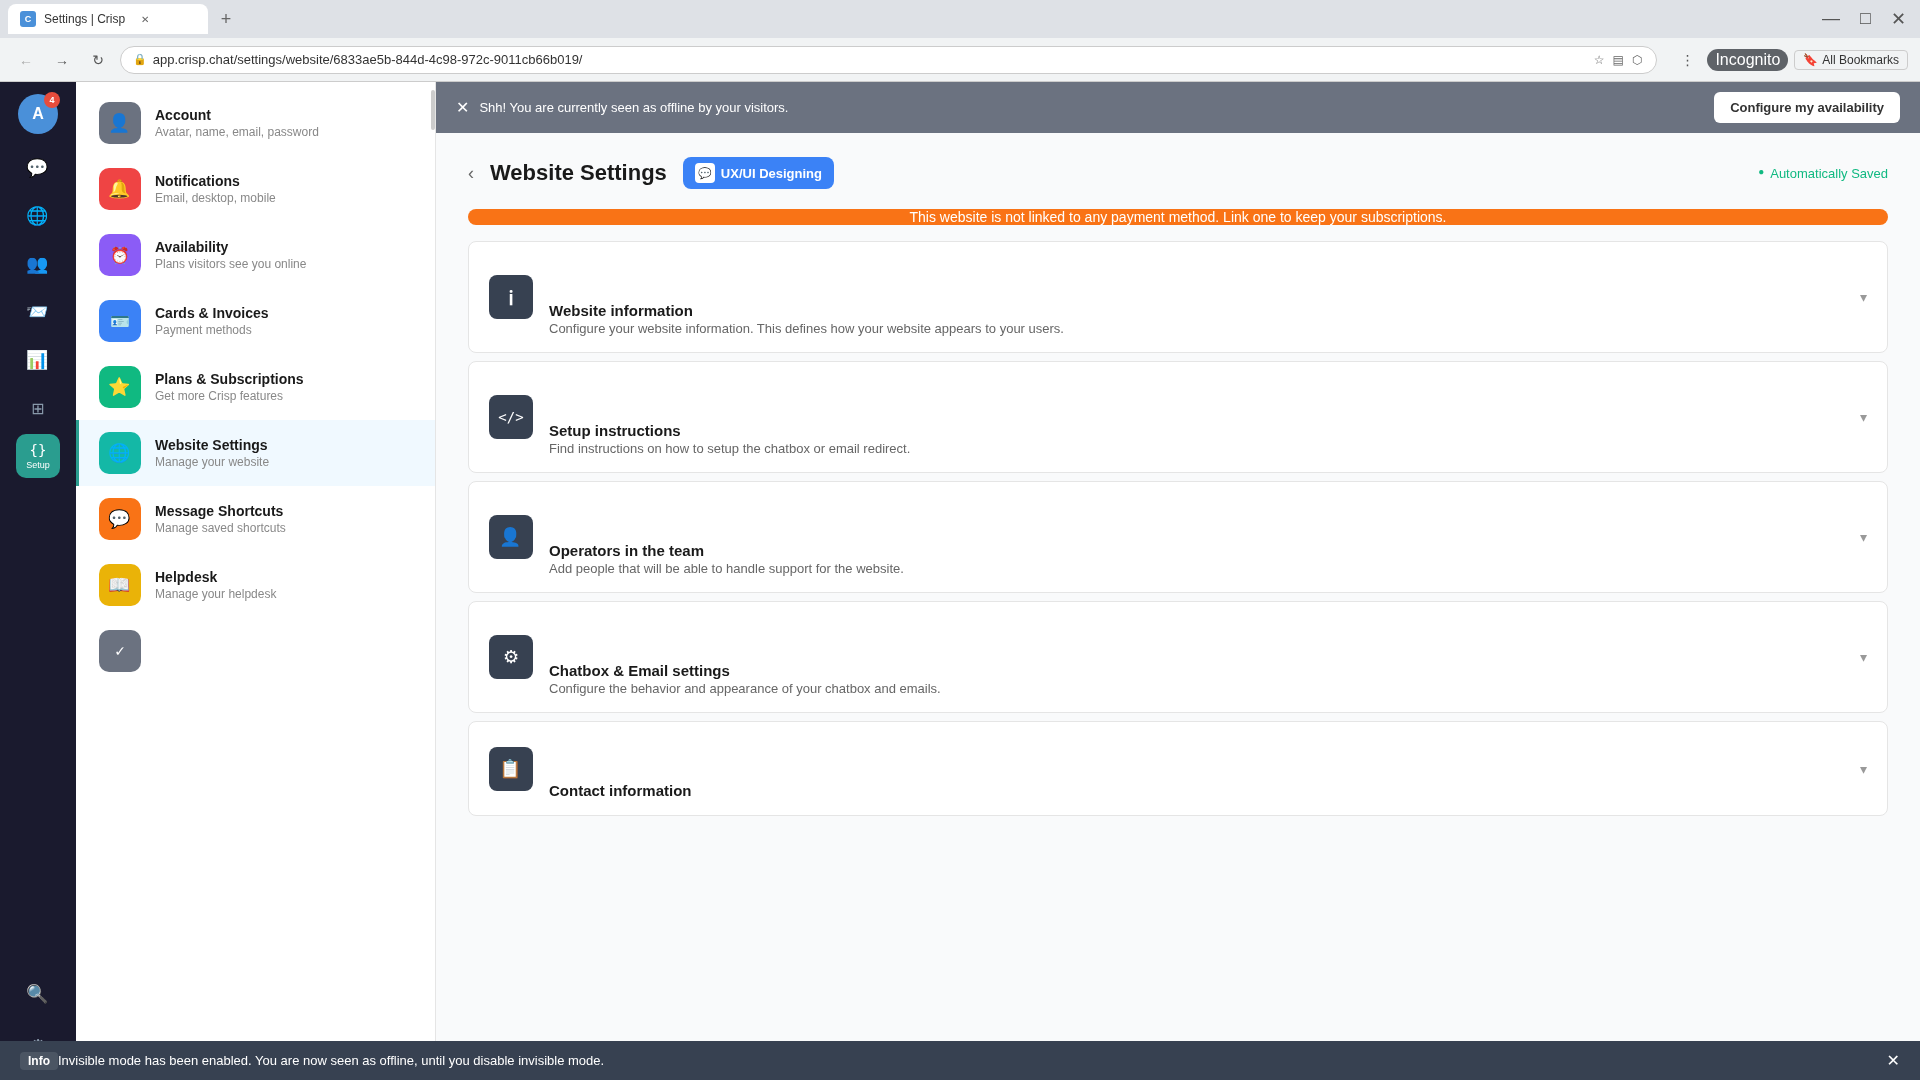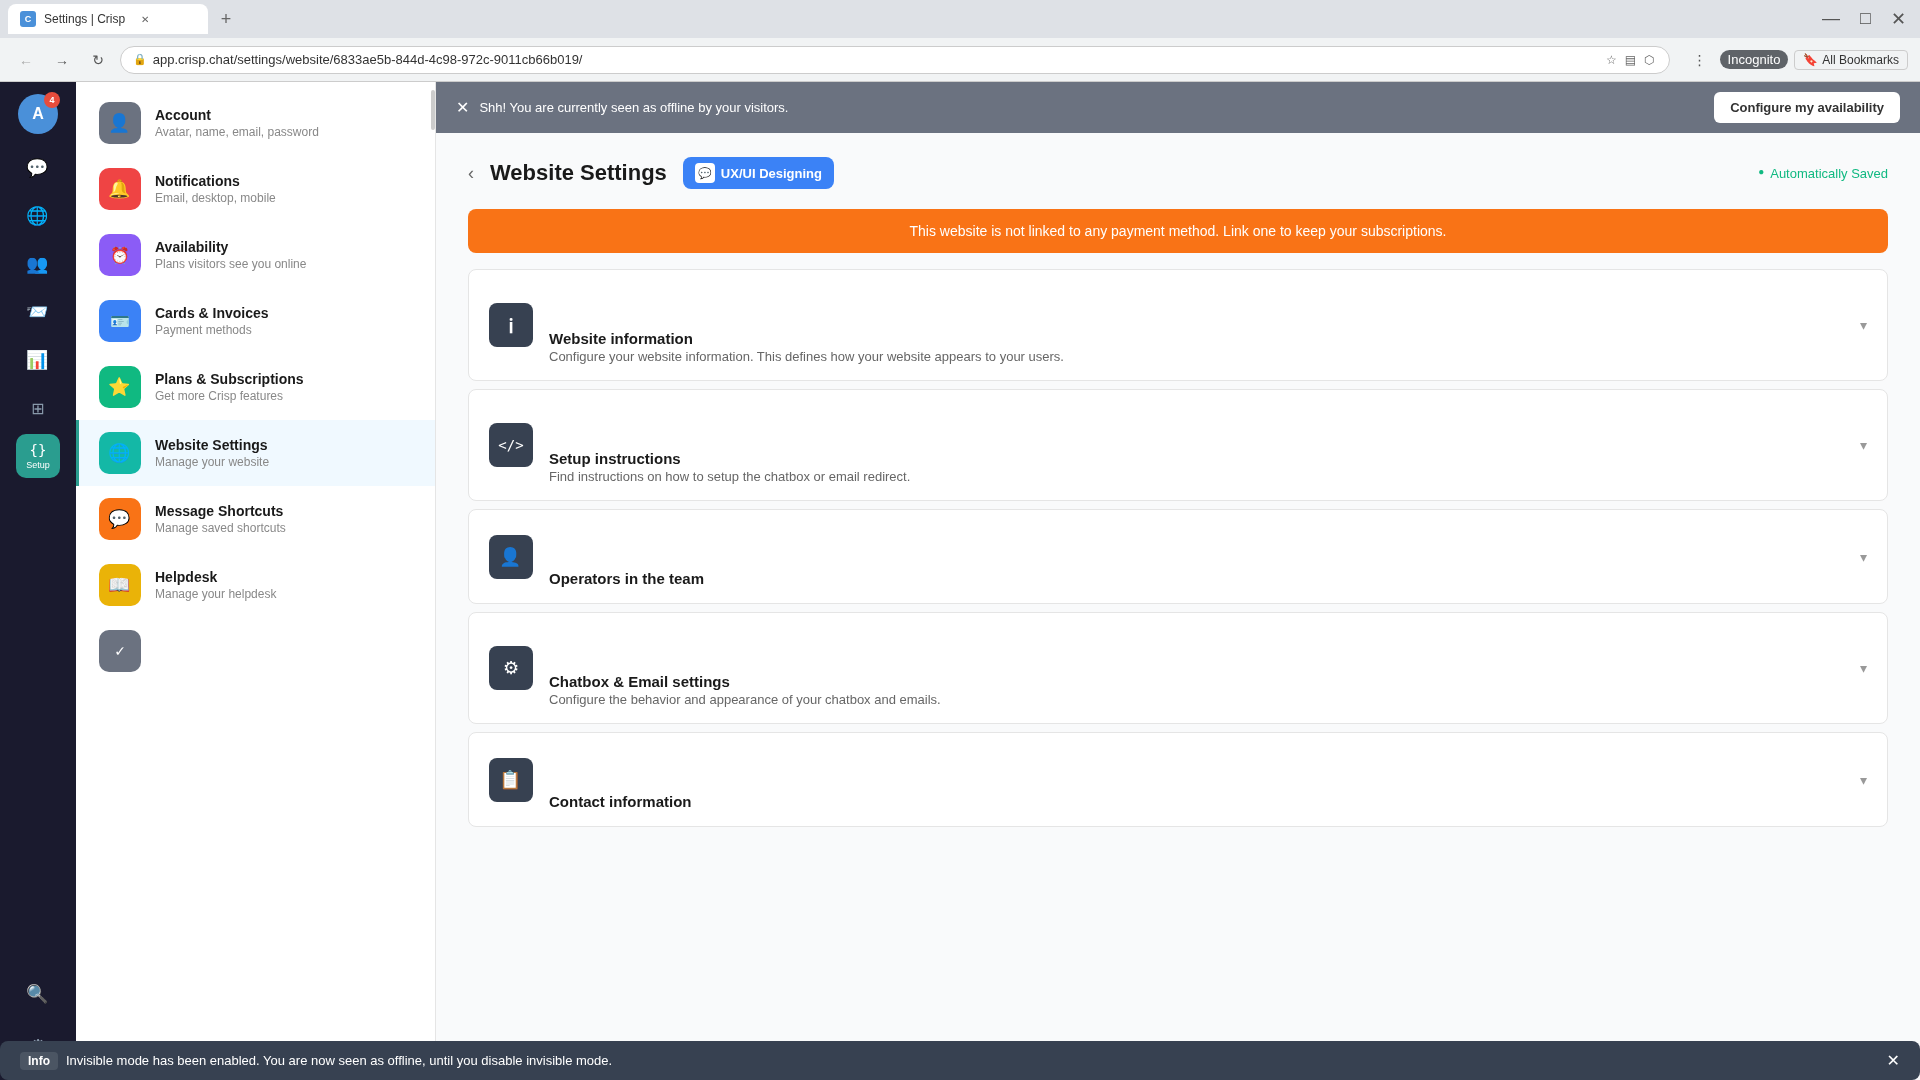--- a/index.html
+++ b/index.html
@@ -15,21 +15,21 @@
     .browser-toolbar { height: 44px; background: #f1f3f4; display: flex; align-items: center; padding: 0 12px; gap: 8px; border-bottom: 1px solid #ccc; }
     .nav-btn { width: 28px; height: 28px; border-radius: 50%; display: flex; align-items: center; justify-content: center; color: #555; font-size: 14px; cursor: pointer; }
     .nav-btn.disabled { color: #aaa; cursor: default; }
     .address-bar { flex: 1; height: 28px; background: white; border-radius: 14px; display: flex; align-items: center; padding: 0 12px; font-size: 13px; color: #333; border: 1px solid #ccc; gap: 6px; }
     .address-bar-lock { color: #555; font-size: 11px; }
     .address-text { color: #333; font-size: 13px; }
     .address-bar-actions { display: flex; gap: 4px; margin-left: auto; }
     .addr-icon { color: #666; font-size: 12px; padding: 2px; cursor: pointer; }
     .toolbar-right { display: flex; align-items: center; gap: 6px; margin-left: 8px; }
     .toolbar-icon-btn { width: 28px; height: 28px; display: flex; align-items: center; justify-content: center; color: #555; font-size: 14px; cursor: pointer; border-radius: 50%; }
-    .incognito-badge { background: #5f6368; color: white; border-radius: 12px; padding: 2px 8px; font-size: 13px; }
+    .incognito-badge { background: #5f6368; color: white; border-radius: 12px; padding: 2px 8px; font-size: 16px; }
     .all-bookmarks { background: #f1f3f4; border: 1px solid #ccc; border-radius: 4px; padding: 2px 8px; font-size: 12px; color: #333; cursor: pointer; display: flex; align-items: center; gap: 4px; }
 
     
     .app-layout { display: flex; height: calc(1080px - 82px); }
 
     
     .icon-sidebar { width: 76px; background: #1a1a2e; display: flex; flex-direction: column; align-items: center; padding: 12px 0; gap: 4px; }
     .icon-sidebar-avatar { width: 40px; height: 40px; border-radius: 50%; background: #4a90d9; display: flex; align-items: center; justify-content: center; color: white; font-size: 16px; font-weight: bold; position: relative; cursor: pointer; margin-bottom: 8px; }
     .icon-sidebar-avatar .badge { position: absolute; top: -2px; right: -2px; background: #e74c3c; color: white; border-radius: 50%; width: 16px; height: 16px; font-size: 9px; display: flex; align-items: center; justify-content: center; }
     .icon-sidebar-item { width: 44px; height: 44px; border-radius: 10px; display: flex; flex-direction: column; align-items: center; justify-content: center; color: #8899aa; cursor: pointer; font-size: 18px; gap: 2px; }
@@ -69,33 +69,33 @@
     
     .content-area { padding: 24px 32px; }
     .content-header { display: flex; align-items: center; gap: 16px; margin-bottom: 20px; }
     .back-btn { color: #666; font-size: 18px; cursor: pointer; }
     .page-title { font-size: 22px; font-weight: 700; color: #1a1a1a; }
     .website-badge { background: #3b82f6; color: white; border-radius: 8px; padding: 6px 12px; font-size: 13px; font-weight: 600; display: flex; align-items: center; gap: 6px; }
     .auto-saved { color: #10b981; font-size: 13px; display: flex; align-items: flex-start; gap: 6px; margin-left: auto; }
     .auto-saved::before { content: '●'; font-size: 10px; }
 
     
-    .warning-banner { background: #f97316; color: white; border-radius: 8px; padding: 14px 20px; text-align: center; font-size: 14px; font-weight: 500; margin-bottom: 16px; cursor: pointer; }
+    .warning-banner { background: #f97316; color: white; border-radius: 8px; padding: 0 20px; text-align: center; font-size: 14px; font-weight: 500; margin-bottom: 16px; cursor: pointer; }
 
     
     .section-card { background: white; border: 1px solid #e5e5e5; border-radius: 8px; margin-bottom: 8px; overflow: hidden; }
     .section-card-header { display: flex; align-items: center; padding: 16px 20px; cursor: pointer; gap: 16px; }
     .section-icon { width: 44px; height: 44px; background: #374151; border-radius: 8px; display: flex; align-items: center; justify-content: center; color: white; font-size: 18px; flex-shrink: 0; }
     .section-text { flex: 1; }
     .section-title { font-size: 15px; font-weight: 600; color: #1a1a1a; margin-top: 44px; }
     .section-subtitle { font-size: 13px; color: #666; margin-top: 2px; }
     .section-chevron { color: #999; font-size: 14px; }
 
     
-    .bottom-bar { background: #374151; color: white; padding: 10px 20px; display: flex; align-items: center; gap: 8px; font-size: 13px; position: fixed; bottom: 0; left: 0; right: 0; border-radius: 8px; }
+    .bottom-bar { background: #374151; color: white; padding: 10px 20px; display: flex; align-items: center; gap: 0; font-size: 13px; position: fixed; bottom: 0; left: 0; right: 0; }
     .bottom-bar-close { margin-left: auto; cursor: pointer; font-size: 16px; }
     .info-badge { background: #4b5563; border-radius: 4px; padding: 2px 8px; font-size: 12px; font-weight: 600; }
   </style>
 </head>
 <body>
 
 <div>
 
   <div class="browser-titlebar">
     <div class="browser-tab">
@@ -292,20 +292,21 @@
           </div>
           <span class="section-chevron">▾</span>
         </div>
       </div>
 
       <div class="section-card">
         <div class="section-card-header">
           <div class="section-icon">👤</div>
           <div class="section-text">
             <div class="section-title">Operators in the team</div>
+            <div class="section-subtitle">Add people that will be able to handle support for the website.</div>
           </div>
           <span class="section-chevron">▾</span>
         </div>
       </div>
 
       <div class="section-card">
         <div class="section-card-header">
           <div class="section-icon">⚙</div>
           <div class="section-text">
             <div class="section-title">Chatbox &amp; Email settings</div>

